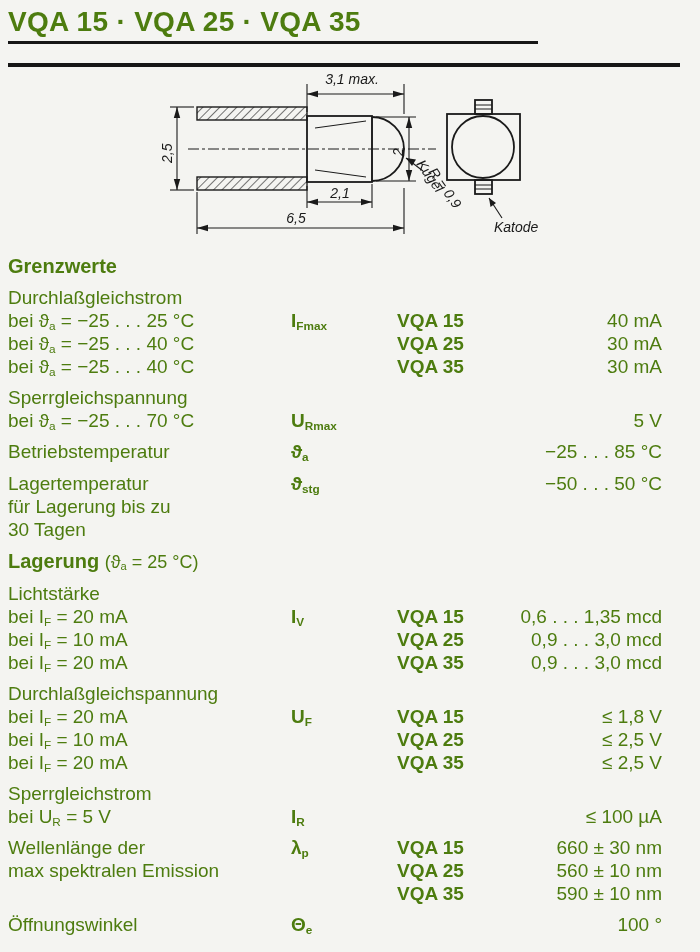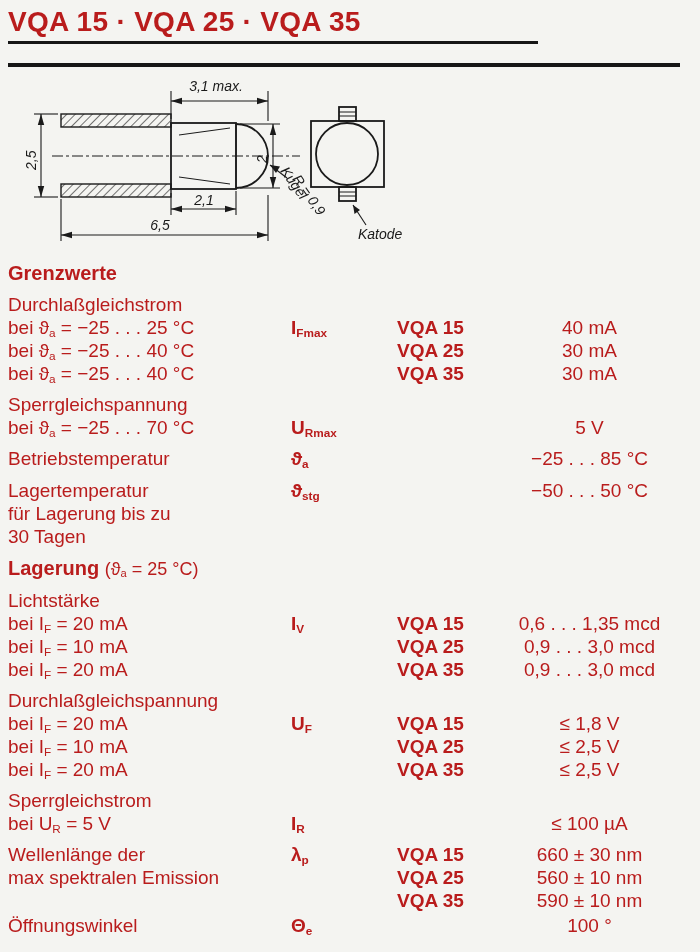--- a/index.html
+++ b/index.html
@@ -1,38 +1,38 @@
 <!DOCTYPE html>
 <html><head>
 <meta charset="utf-8">
 <style>
   html,body{margin:0;padding:0}
   body{width:700px;height:952px;background:#f4f4f1}
   .page{
     width:688px;height:952px;box-sizing:border-box;
     padding:6px 8px 16px 8px;
     font-family:"Liberation Sans",sans-serif;
-    color:#b91c1c;overflow:hidden;
+    color:#4d7c0f;overflow:hidden;
   }
   .title{font-size:28px;font-weight:700;letter-spacing:.3px;line-height:32px}
   .title-rule{height:3px;background:#161616;width:530px;margin-top:3px}
   .full-rule{height:4px;background:#161616;margin-top:19px}
-  .drawing{margin-top:12px;height:174px;display:flex;justify-content:flex-start}
+  .drawing{margin-top:5px;height:174px;display:flex;justify-content:center}
   h2{font-size:20px;line-height:24px;font-weight:700;margin:8px 0 0 0}
   .h2-note{font-weight:400;font-size:18px}
   .block{margin-top:8px}
   .mt-12{margin-top:8px}
   .mt-9{margin-top:9px}
   .mt-8{margin-top:8px}
-  .mt-6{margin-top:2px}
+  .mt-6{margin-top:8px}
   .block-label{font-size:19px;line-height:23px}
   .row{display:grid;grid-template-columns:283px 106px 120px 1fr;font-size:19px;line-height:23px}
   .sym{font-weight:700}
   .typ{font-weight:700}
-  .val{text-align:center;padding-right:18px;white-space:nowrap}
+  .val{text-align:right;padding-right:18px;white-space:nowrap}
   sub{font-size:0.62em;vertical-align:-0.22em;line-height:0}
   
   .dwg line,.dwg path,.dwg rect,.dwg circle{stroke:#1a1a1a;fill:none;stroke-width:1.2}
   .dwg .ol{stroke-width:1.8}
   .dwg .thin{stroke-width:1}
   .dwg .lead{fill:url(#hatch);stroke-width:1.4}
   .dwg .cl{stroke-width:1;stroke-dasharray:11 3 3 3}
   .dwg .dim{stroke-width:1.1}
   .dwg polygon{fill:#1a1a1a;stroke:none}
   .dwg text{fill:#1a1a1a;font:italic 14px "Liberation Sans",sans-serif}

